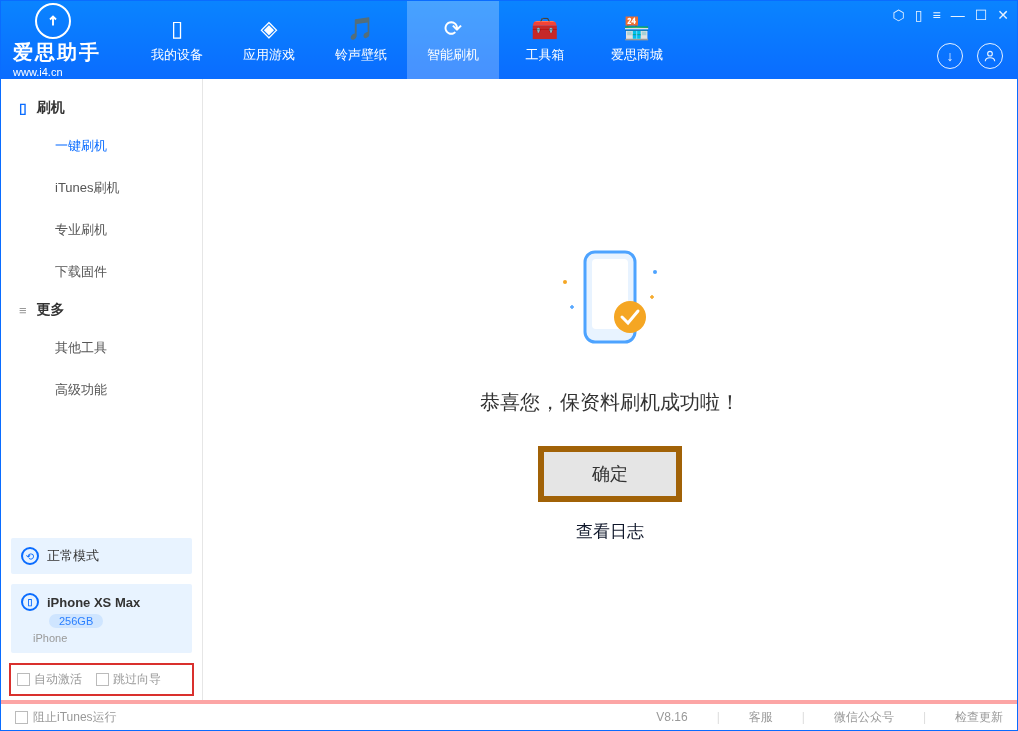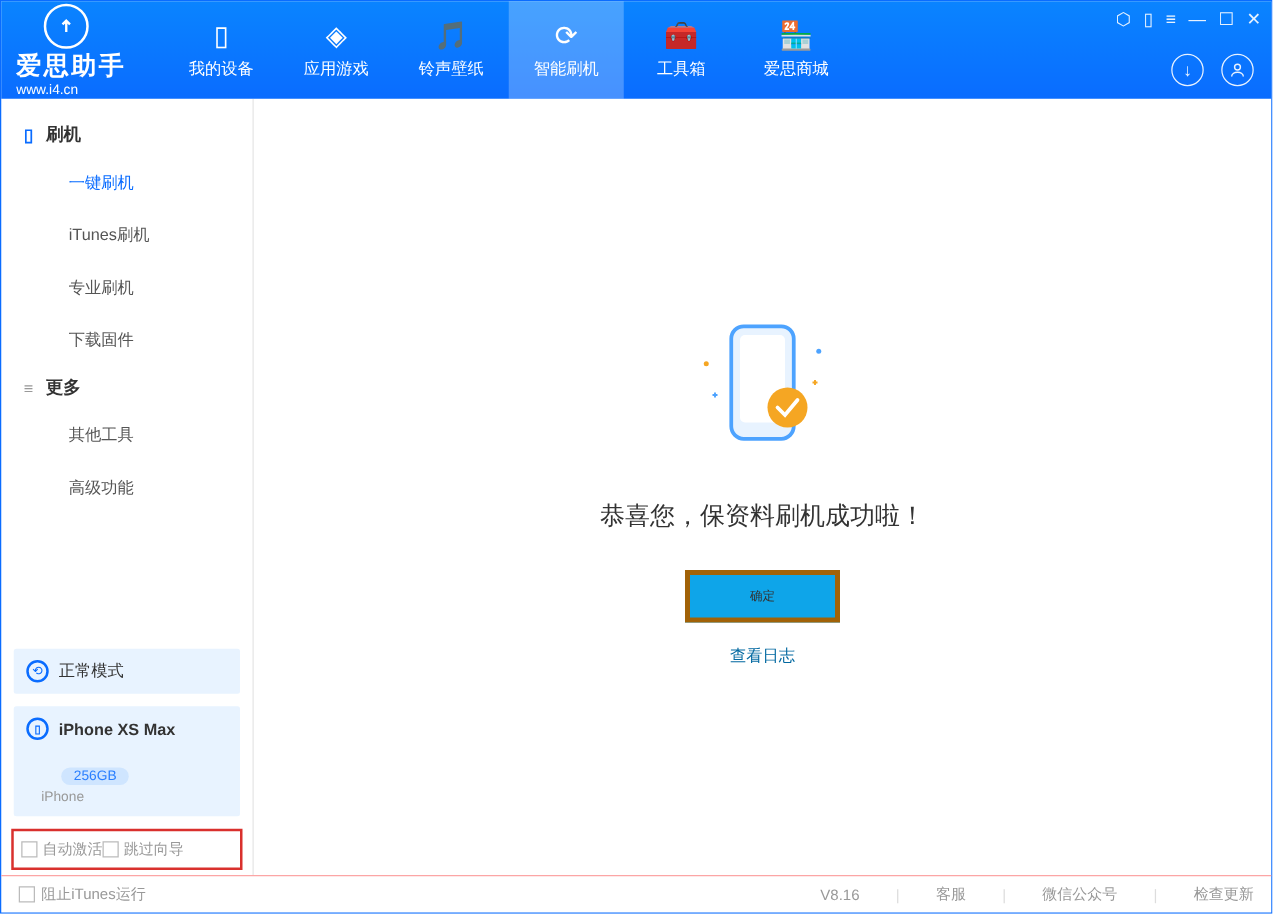--- a/index.html
+++ b/index.html
@@ -31,35 +31,35 @@
     .side-icon { color: #0a6cff; font-size: 14px; }
     .side-gray-icon { color: #999; font-size: 13px; }
     .side-item { padding: 12px 18px 12px 54px; font-size: 13px; color: #555; cursor: pointer; }
     .side-item.selected { color: #0a6cff; }
     .sidebar-bottom { margin-top: auto; }
     .mode-box { margin: 10px; background: #e8f3ff; padding: 9px 10px; font-size: 13px; color: #333; display: flex; align-items: center; gap: 8px; border-radius: 2px; }
     .mode-icon { width: 18px; height: 18px; border-radius: 50%; border: 2px solid #0a6cff; display: flex; align-items: center; justify-content: center; color: #0a6cff; font-size: 10px; }
     .device-box { margin: 0 10px 10px 10px; background: #e8f3ff; padding: 9px 10px; font-size: 13px; color: #333; border-radius: 2px; }
     .device-row1 { display: flex; align-items: center; gap: 8px; font-weight: bold; font-size: 13px; }
     .phone-iconbox { width: 18px; height: 18px; border-radius: 50%; border: 2px solid #0a6cff; display: flex; align-items: center; justify-content: center; color: #0a6cff; font-size: 9px; }
-    .capacity-pill { display: inline-block; margin-top: 22px; margin-left: 28px; background: #cfe5ff; color: #2a7fff; padding: 1px 10px; border-radius: 10px; font-size: 11px; }
+    .capacity-pill { display: inline-block; margin-top: 3px; margin-left: 28px; background: #cfe5ff; color: #2a7fff; padding: 1px 10px; border-radius: 10px; font-size: 11px; }
     .device-type { margin-top: 4px; margin-left: 12px; color: #999; font-size: 11px; }
-    .checkbox-row { border: 2px solid #d9302d; margin: 6px 8px 4px 8px; padding: 6px; display: flex; align-items: center; font-size: 12px; color: #999; }
+    .checkbox-row { border: 2px solid #d9302d; margin: 6px 8px 4px 8px; padding: 6px; display: flex; align-items: center; gap: 14px; font-size: 12px; color: #999; }
     .chk { display: flex; align-items: center; gap: 4px; }
     .chkbox { width: 13px; height: 13px; border: 1px solid #bbb; }
     
     
     .main { flex: 1; position: relative; display: flex; flex-direction: column; align-items: center; justify-content: center; }
     .success-illustration { margin-bottom: 28px; }
     .success-text { font-size: 20px; color: #333; margin-bottom: 30px; }
-    .ok-button { border: 4px solid #a16207; background: #0ea5e9; padding: 10px 48px; font-size: 10px; color: #333; cursor: pointer; margin-bottom: 18px; }
-    .view-log { font-size: 13px; color: #0369a1; cursor: pointer; }
-    
-    
-    .footer { height: 30px; border-top: 1px solid #fca5a5; display: flex; align-items: center; padding: 0 14px; font-size: 12px; color: #999; }
+    .ok-button { border: 6px solid #a16207; background: #e5e5e5; padding: 10px 48px; font-size: 18px; color: #333; cursor: pointer; margin-bottom: 18px; }
+    .view-log { font-size: 17px; color: #0f172a; cursor: pointer; }
+    
+    
+    .footer { height: 30px; border-top: 4px solid #fca5a5; display: flex; align-items: center; padding: 0 14px; font-size: 12px; color: #999; }
     .footer-left { display: flex; align-items: center; gap: 5px; }
     .footer-right { margin-left: auto; display: flex; align-items: center; gap: 29px; }
     .footer-link { color: #999; cursor: pointer; }
     .footer-sep { color: #ddd; }
     .version { color: #999; }
   </style>
 </head>
 <body>
 
 <div class="window">

